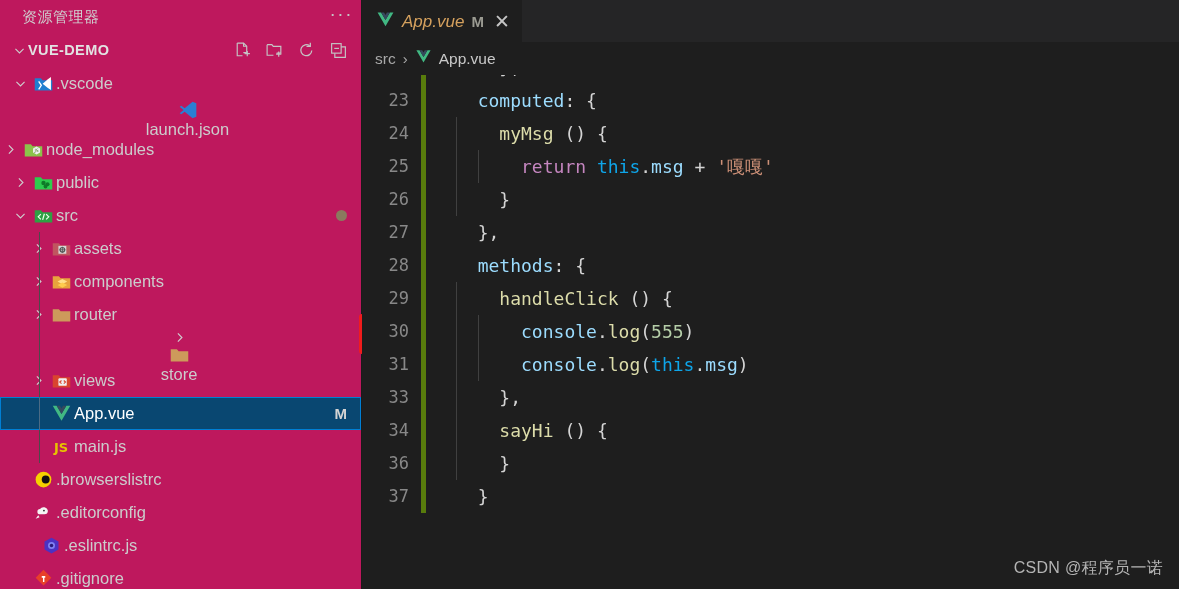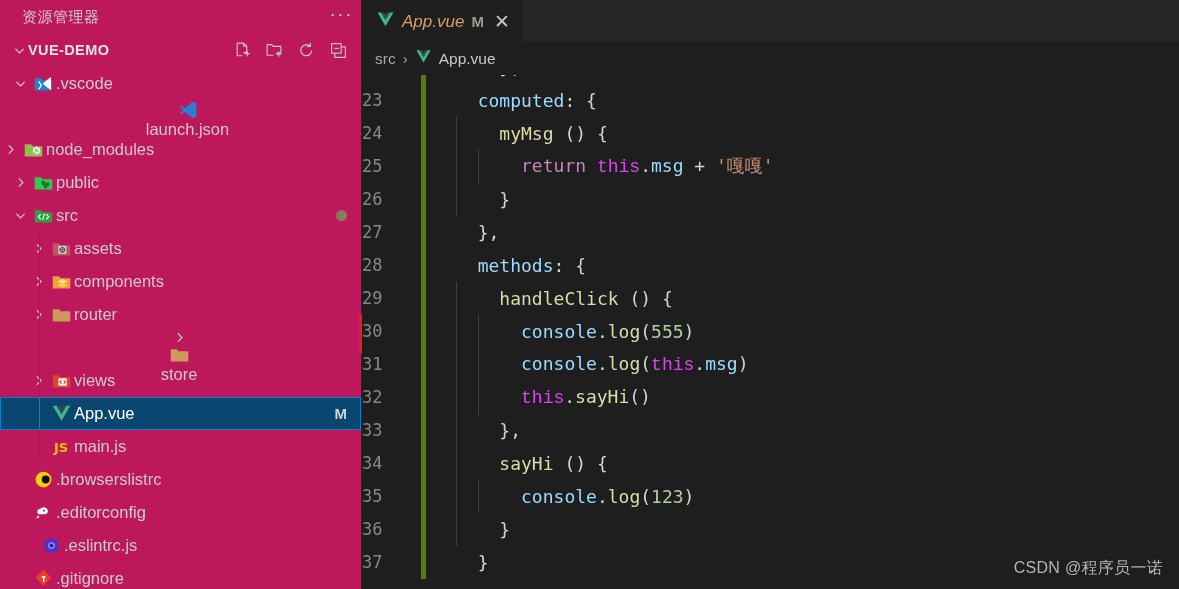--- a/index.html
+++ b/index.html
@@ -97,38 +97,38 @@
   }
   .bc-text { font-size: 15.5px; color: #a9a9a9; font-family: "Liberation Sans", sans-serif; }
   .bc-sep  { font-size: 15px; color: #a9a9a9; }
   .bc-file { font-size: 15.5px; color: #c9c9c9; font-family: "Liberation Sans", sans-serif; }
 
   .code-area { flex: 1 1 auto; position: relative; overflow: hidden; background: #1e1e1e; }
   .code-scroll { position: absolute; left: 0; top: -24px; right: 0; }
 
   .cline { height: 33px; display: flex; align-items: center; position: relative; }
   .gutter {
-    width: 59px; flex: none; padding-right: 12px;
+    width: 59px; flex: none; text-align: right; padding-right: 12px;
     font-family: "DejaVu Sans Mono", monospace; font-size: 17px; color: #888888;
     line-height: 33px;
   }
   .chgbar { width: 5px; flex: none; align-self: stretch; background: #587c0c; }
   .foldcol { width: 18px; flex: none; align-self: stretch; }
   .code-text {
     font-family: "DejaVu Sans Mono", monospace; font-size: 18px;
     white-space: pre; line-height: 33px; color: #d4d4d4;
     padding-left: 12px; position: relative;
   }
   .ind-guide { position: absolute; top: 0; bottom: 0; width: 1px; background: #404040; }
 
   
   .t-prop { color: #9cdcfe; }
   .t-fn   { color: #dcdcaa; }
   .t-kw   { color: #c586c0; }
-  .t-this { color: #d946ef; font-family: Liberation Mono, monospace; }
+  .t-this { color: #0ea5e9; }
   .t-str  { color: #ce9178; }
   .t-num  { color: #b5cea8; }
   .t-pl   { color: #d4d4d4; }
 
   
   .anno-box {
     position: absolute; left: 359px; top: 314px;
     width: 36px; height: 40px;
     border: 4px solid #f01c1c; border-radius: 3px;
     background: transparent; pointer-events: none;
@@ -503,42 +503,30 @@
             <div class="foldcol"></div>
             <div class="code-text"><span class="ind-guide" style="left: 12px;"></span><span class="ind-guide" style="left: 33.7px;"></span><span class="t-pl">      </span><span class="t-prop">console</span><span class="t-pl">.</span><span class="t-fn">log</span><span class="t-pl">(</span><span class="t-num">555</span><span class="t-pl">)</span></div>
           </div>
           <div class="cline">
             <div class="gutter">31</div>
             <div class="chgbar"></div>
             <div class="foldcol"></div>
             <div class="code-text"><span class="ind-guide" style="left: 12px;"></span><span class="ind-guide" style="left: 33.7px;"></span><span class="t-pl">      </span><span class="t-prop">console</span><span class="t-pl">.</span><span class="t-fn">log</span><span class="t-pl">(</span><span class="t-this">this</span><span class="t-pl">.</span><span class="t-prop">msg</span><span class="t-pl">)</span></div>
           </div>
           <div class="cline">
-            <div class="gutter">32</div>
-            <div class="chgbar"></div>
-            <div class="foldcol"></div>
-            <div class="code-text"><span class="ind-guide" style="left: 12px;"></span><span class="ind-guide" style="left: 33.7px;"></span><span class="t-pl">      </span><span class="t-this">this</span><span class="t-pl">.</span><span class="t-fn">sayHi</span><span class="t-pl">()</span></div>
-          </div>
-          <div class="cline">
             <div class="gutter">33</div>
             <div class="chgbar"></div>
             <div class="foldcol"></div>
             <div class="code-text"><span class="ind-guide" style="left: 12px;"></span><span class="t-pl">    },</span></div>
           </div>
           <div class="cline">
             <div class="gutter">34</div>
             <div class="chgbar"></div>
             <div class="foldcol"></div>
             <div class="code-text"><span class="ind-guide" style="left: 12px;"></span><span class="t-pl">    </span><span class="t-fn">sayHi</span><span class="t-pl"> () {</span></div>
-          </div>
-          <div class="cline">
-            <div class="gutter">35</div>
-            <div class="chgbar"></div>
-            <div class="foldcol"></div>
-            <div class="code-text"><span class="ind-guide" style="left: 12px;"></span><span class="ind-guide" style="left: 33.7px;"></span><span class="t-pl">      </span><span class="t-prop">console</span><span class="t-pl">.</span><span class="t-fn">log</span><span class="t-pl">(</span><span class="t-num">123</span><span class="t-pl">)</span></div>
           </div>
           <div class="cline">
             <div class="gutter">36</div>
             <div class="chgbar"></div>
             <div class="foldcol"></div>
             <div class="code-text"><span class="ind-guide" style="left: 12px;"></span><span class="t-pl">    }</span></div>
           </div>
           <div class="cline">
             <div class="gutter">37</div>
             <div class="chgbar"></div>

